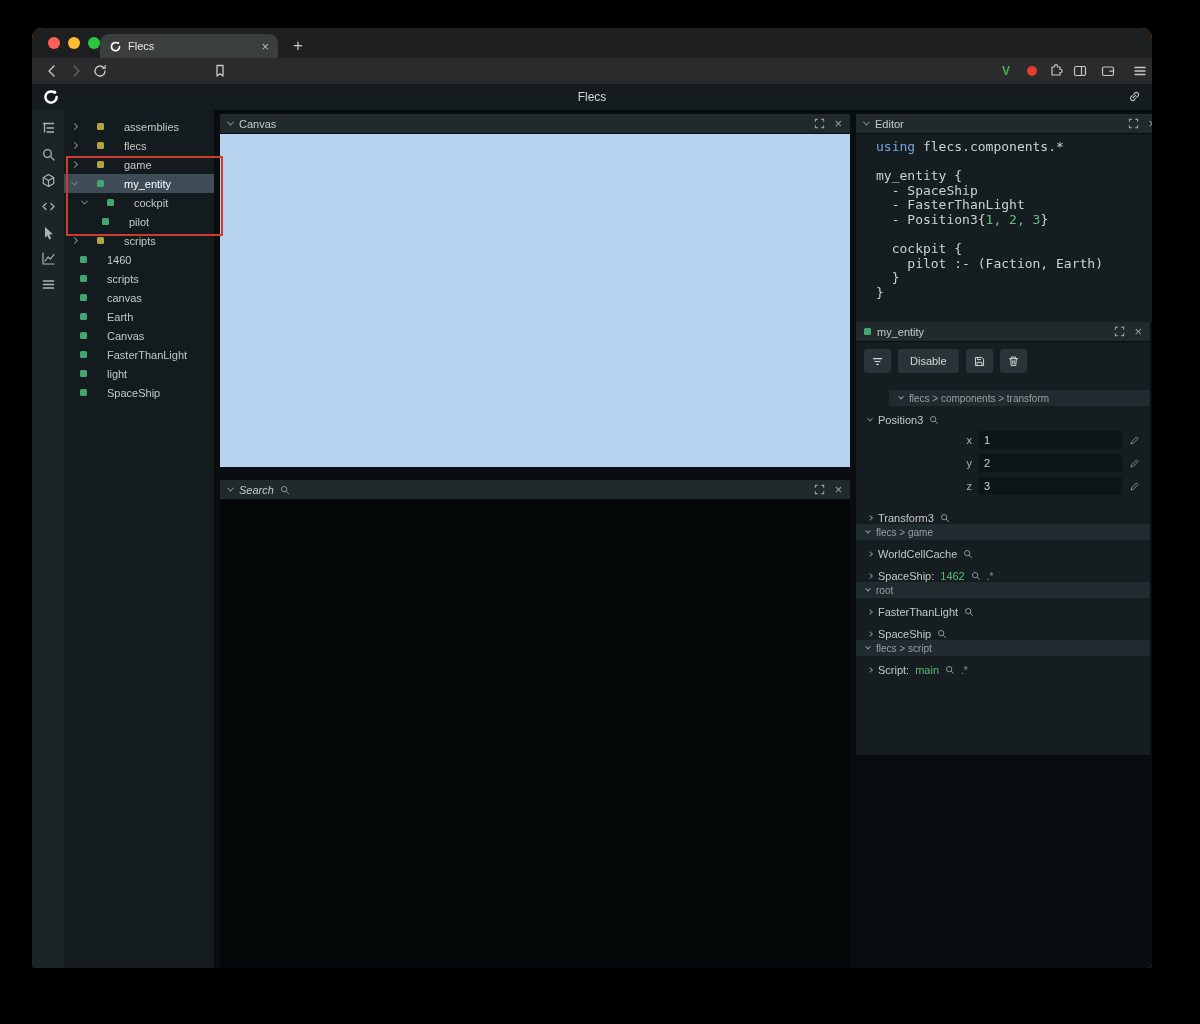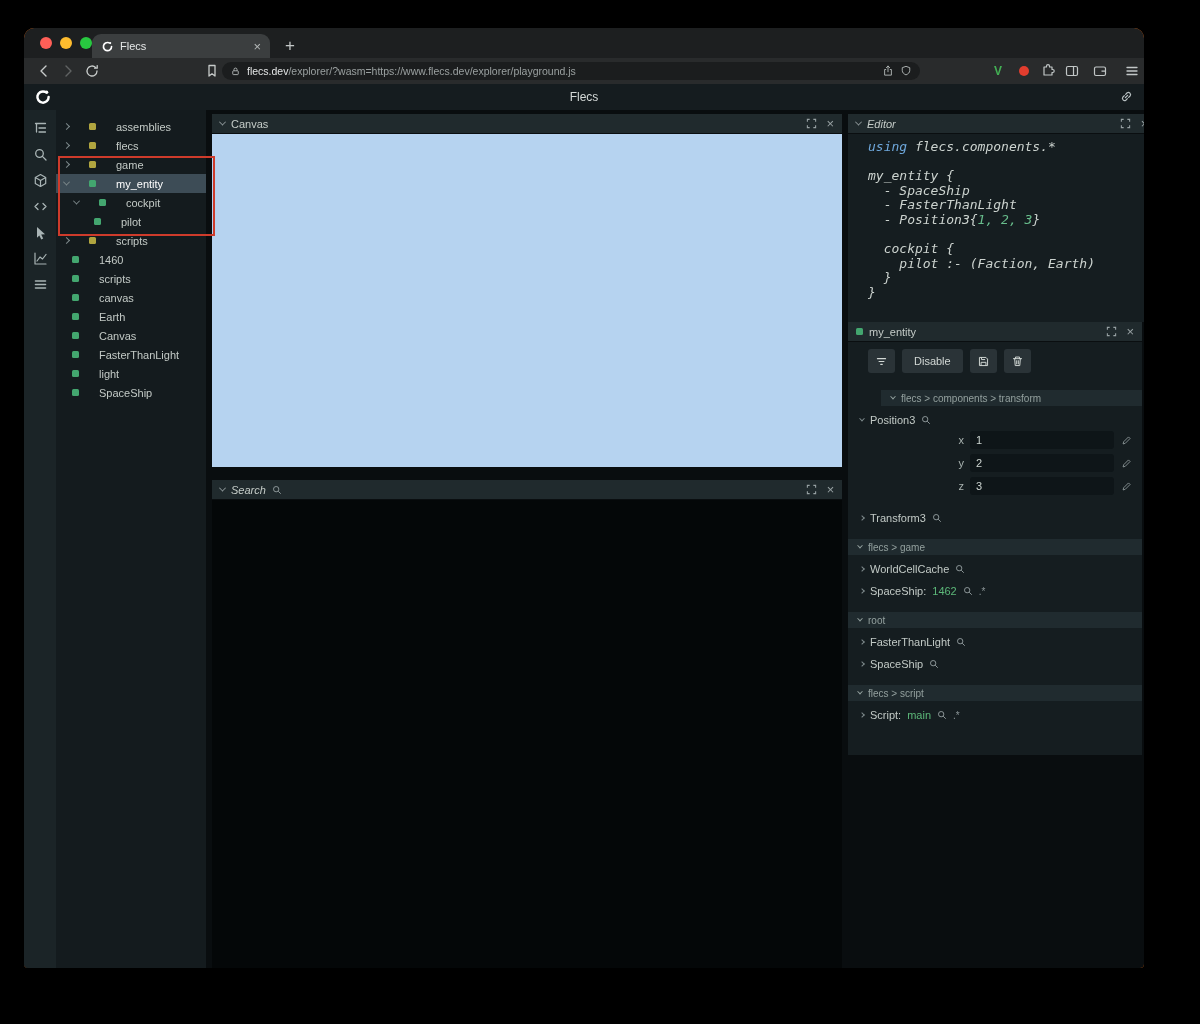--- a/index.html
+++ b/index.html
@@ -1,18 +1,18 @@
 <!DOCTYPE html>
 <html><head>
 <meta charset="utf-8">
 <style>
   * { margin:0; padding:0; box-sizing:border-box; }
   html,body { width:1200px; height:1024px; background:#000; font-family:"Liberation Sans",sans-serif; overflow:hidden; position:relative; }
 
-  .window { position:absolute; left:24px; top:28px; width:1120px; height:940px; background:#f97316; border-radius:10px 10px 4px 4px; overflow:hidden; }
+  .window { position:absolute; left:32px; top:28px; width:1120px; height:940px; background:#f97316; border-radius:10px 10px 4px 4px; overflow:hidden; }
 
   
   .tabstrip { position:absolute; left:0; top:0; width:100%; height:30px; background:#1d1f20; }
   .traffic { position:absolute; left:16px; top:9px; display:flex; gap:8px; }
   .dot { width:12px; height:12px; border-radius:50%; }
   .d-red{background:#ff5f57}.d-yellow{background:#febc2e}.d-green{background:#28c840}
   .tab { position:absolute; left:68px; top:6px; width:178px; height:24px; background:#3b3e3f; border-radius:9px 9px 0 0; display:flex; align-items:center; padding:0 9px; gap:6px; }
   .tab-title { font-size:11px; color:#e6e8e8; }
   .tab-close { margin-left:auto; color:#b4b8b8; font-size:13px; line-height:1; }
   .newtab { position:absolute; left:254px; top:6px; width:24px; height:24px; color:#c3c7c7; font-size:17px; display:flex; align-items:center; justify-content:center; }
@@ -60,31 +60,31 @@
   .phead { height:20px; background:#202a2d; display:flex; align-items:center; padding:0 8px; gap:6px; font-size:11px; color:#c5ccc8; border-bottom:1px solid #0a0e10; }
   .phead .chev { color:#8b9597; }
   .picons { margin-left:auto; display:flex; align-items:center; gap:9px; color:#97a1a3; }
   .pclose { font-size:13px; line-height:1; }
 
   .canvas-panel { left:188px; top:4px; width:630px; height:353px; }
   .canvas-content { position:absolute; left:0; top:20px; right:0; bottom:0; background:#b6d3f0; }
   .search-panel { left:188px; top:370px; width:630px; height:488px;font-style:italic; }
   .search-content { position:absolute; left:0; top:20px; right:0; bottom:0; background:#040708; }
 
-  .editor-panel { left:824px; top:4px; width:308px; height:208px;font-style:italic; }
+  .editor-panel { left:824px; top:4px; width:308px; height:208px; }
   .editor-content { padding:6px 20px; font-family:"DejaVu Sans Mono",monospace; font-size:13px; line-height:14.6px; color:#ccd3cf; }
   .cl { white-space:pre; height:14.6px; }
   .kw { color:#6fa8dc; }
   .num { color:#68bd8c; }
 
   .inspector-panel { left:824px; top:212px; width:294px; height:433px; }
-  .itoolbar { display:flex; gap:7px; margin:7px 0 0 20px; }
+  .itoolbar { display:flex; gap:7px; margin:7px 0 0 8px; }
   .ibtn { background:#2a3337; border:none; border-radius:3px; height:24px; min-width:26px; display:flex; align-items:center; justify-content:center; color:#d2d8d5; font-size:11px; padding:0 7px; font-family:inherit; }
   .ibtn.wide { padding:0 12px; }
-  .isection { margin-top:15px; height:16px; background:#202b2f; display:flex; align-items:center; gap:6px; padding:0 10px; font-size:10px; color:#93a09e; }
+  .isection { height:16px; background:#202b2f; display:flex; align-items:center; gap:6px; padding:0 10px; font-size:10px; color:#93a09e; }
   .isection .chev { width:4px; height:4px; }
   .mt17 { margin-top:17px !important;margin-left:33px; }
   .mt10 { margin-top:10px !important; }
   .crow { margin:8px 0 0 12px; display:flex; align-items:center; gap:6px; font-size:11px; color:#c2cac6; }
   .crow .chev { width:4px; height:4px; color:#7e8a8c; }
   .green-text { color:#5cb879; }
   .suffix { color:#8b9597; font-size:10px; }
   .magicon { color:#8b9597; }
   .frow { margin-top:5px; height:18px; display:flex; align-items:center; }
   .flabel { width:122px; text-align:right; padding-right:6px; font-size:11px; color:#aab4b1; }
@@ -120,34 +120,20 @@
     <svg class="navicon dim" style="left:36px" viewBox="0 0 16 16" fill="none" stroke="currentColor" stroke-width="1.4" stroke-linecap="round" stroke-linejoin="round">
         <path d="M6 3l5 5-5 5"></path>
       </svg>
     <svg class="navicon" style="left:60px" viewBox="0 0 16 16" fill="none" stroke="currentColor" stroke-width="1.3" stroke-linecap="round">
         <path d="M13 8a5 5 0 1 1-1.46-3.54"></path>
         <path d="M13.2 2.6v2.6h-2.6"></path>
       </svg>
     <svg class="navicon" style="left:180px" viewBox="0 0 16 16" fill="none" stroke="currentColor" stroke-width="1.3" stroke-linejoin="round">
         <path d="M5 2.5h6V13L8 10.8 5 13z"></path>
       </svg>
-    <div class="urlbar">
-      <svg class="ubicon" width="11" height="11" viewBox="0 0 16 16" fill="none" stroke="currentColor" stroke-width="1.3">
-          <rect x="4" y="7" width="8" height="5.5" rx="1"></rect>
-          <path d="M5.8 7V5.2a2.2 2.2 0 0 1 4.4 0V7"></path>
-        </svg>
-      <span class="url"><span class="url-domain">flecs.dev</span><span class="url-path">/explorer/?wasm=https://www.flecs.dev/explorer/playground.js</span></span>
-      <svg class="ubicon" width="12" height="12" viewBox="0 0 16 16" fill="none" stroke="currentColor" stroke-width="1.2" stroke-linecap="round" stroke-linejoin="round">
-          <path d="M5 6H3.5v7.5h9V6H11"></path>
-          <path d="M8 1.5V9M5.8 3.5 8 1.4l2.2 2.1"></path>
-        </svg>
-      <svg class="ubicon" width="12" height="12" viewBox="0 0 16 16" fill="none" stroke="currentColor" stroke-width="1.2" stroke-linejoin="round">
-          <path d="M8 1.8l5 1.8v3.6c0 3-2.2 4.8-5 6-2.8-1.2-5-3-5-6V3.6z"></path>
-        </svg>
-    </div>
     <span class="ext vext" style="left:966px">V</span>
     <span class="ext" style="left:992px">
         <span class="reddot"></span>
       </span>
     <svg class="ext" style="left:1016px" width="15" height="15" viewBox="0 0 16 16" fill="none" stroke="currentColor" stroke-width="1.2" stroke-linejoin="round">
         <path d="M6.5 3.2a1.5 1.5 0 0 1 3 0V4H12v2.5h.7a1.5 1.5 0 0 1 0 3H12V12H4V4h2.5z"></path>
       </svg>
     <svg class="ext" style="left:1040px" width="15" height="15" viewBox="0 0 16 16" fill="none" stroke="currentColor" stroke-width="1.2">
         <rect x="2.5" y="3.5" width="11" height="9" rx="1.5"></rect>
         <path d="M9.5 3.5v9"></path>

